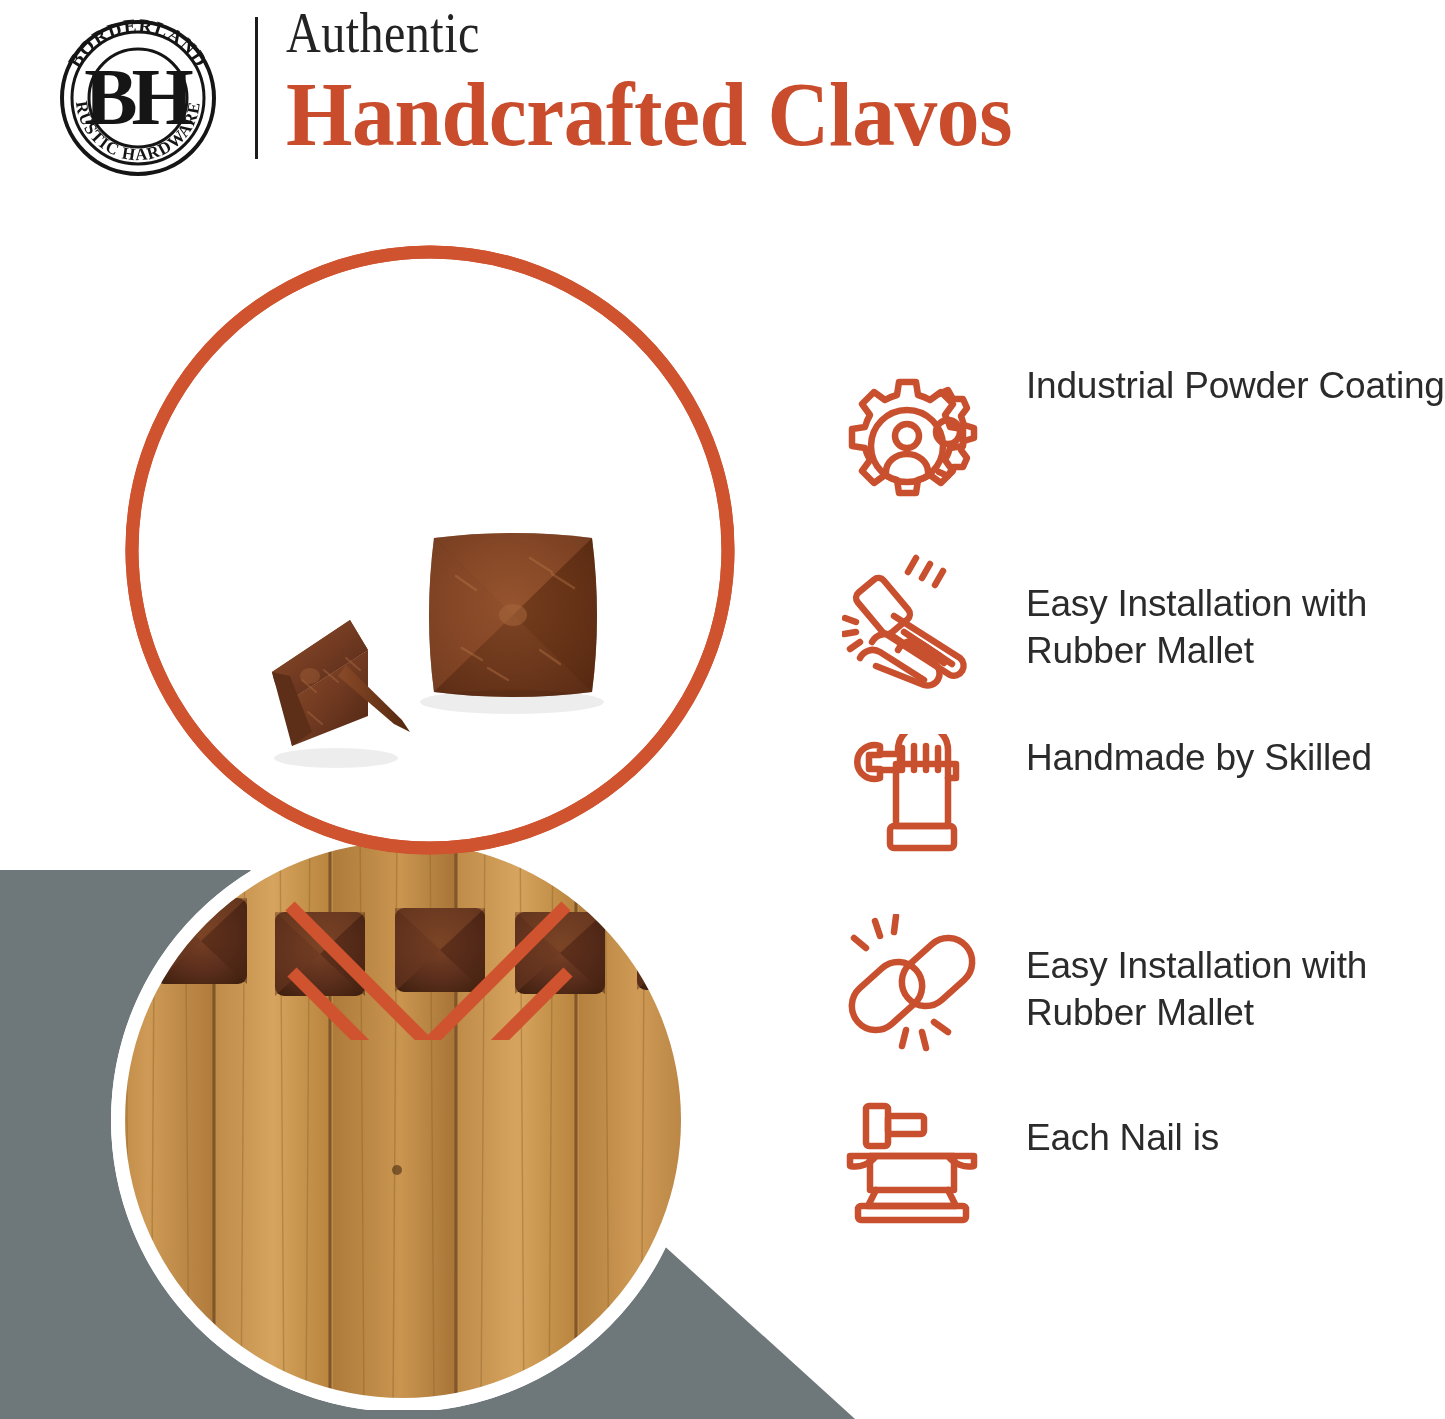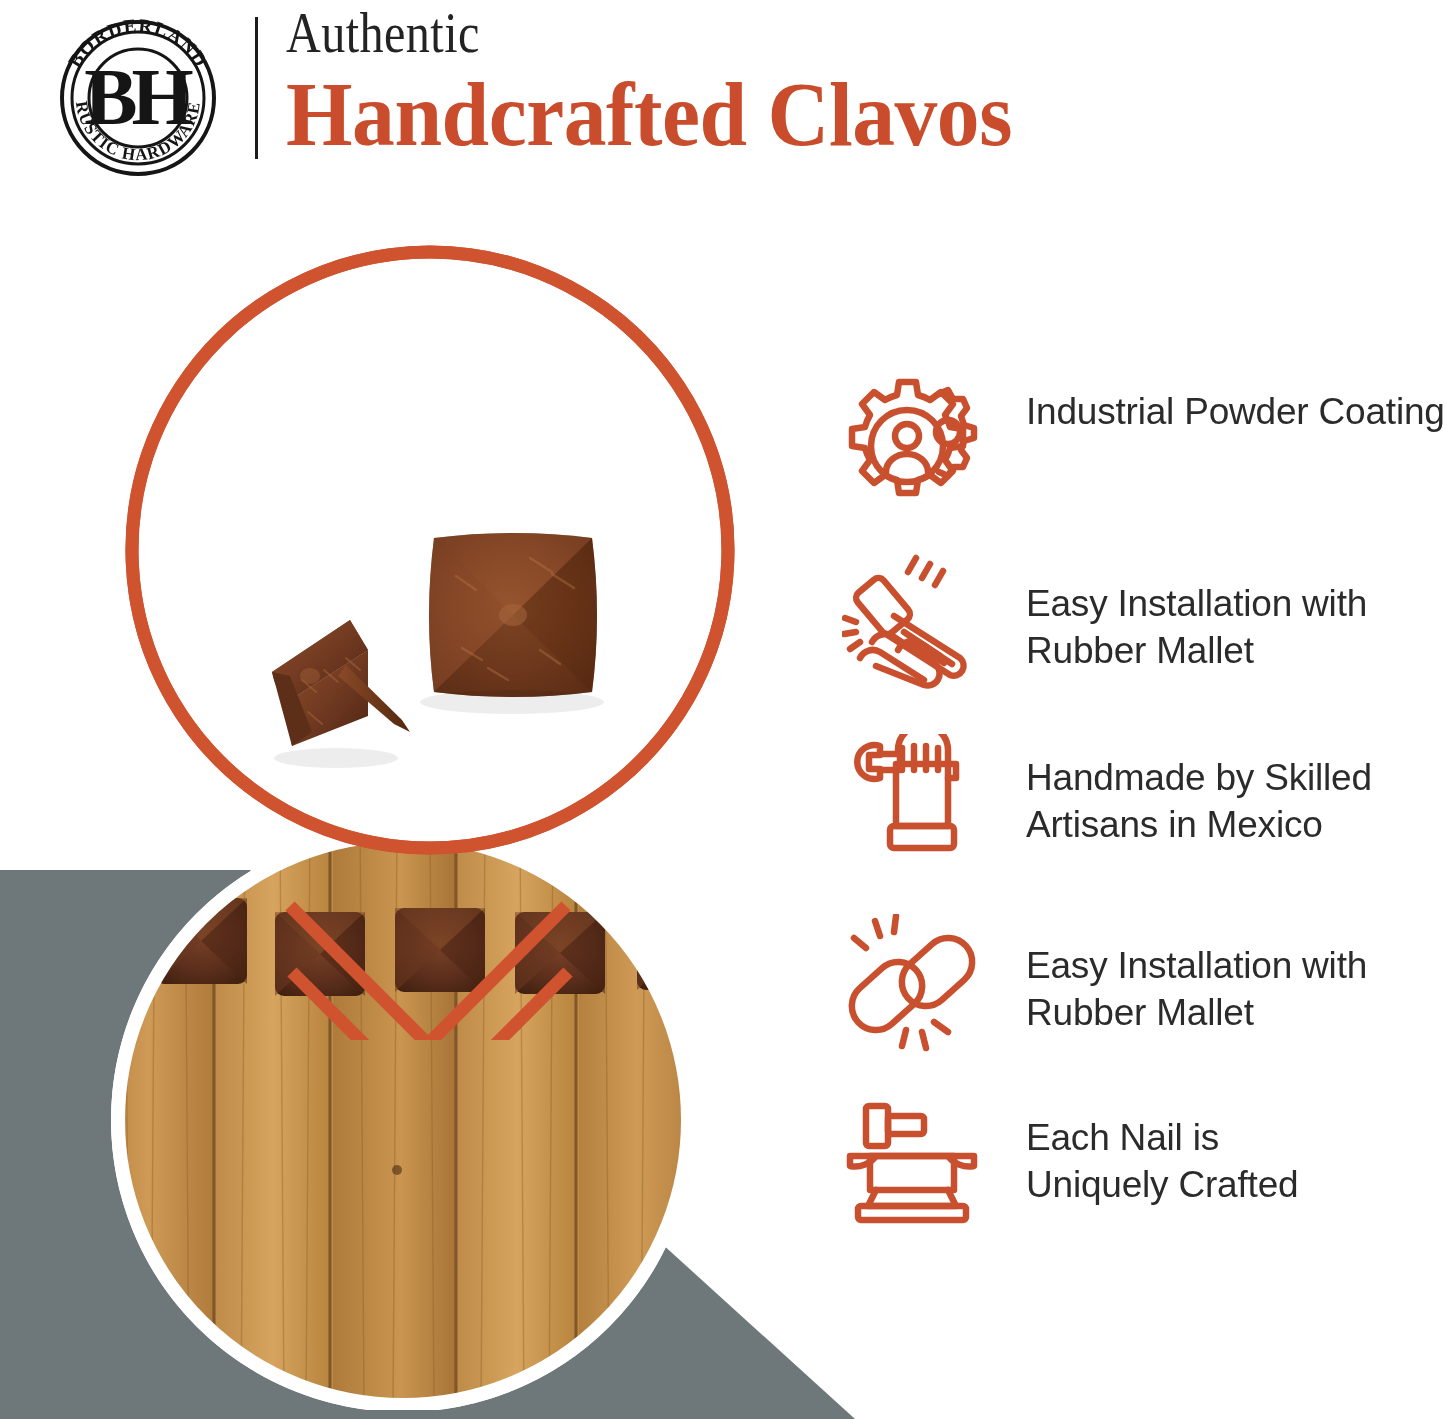--- a/index.html
+++ b/index.html
@@ -55,23 +55,23 @@
   
   .features{position:absolute;left:836px;top:360px;width:610px;z-index:6;}
   .feature{position:relative;height:180px;}
   .feature .ficon{position:absolute;left:6px;top:14px;width:140px;height:140px;}
   .feature .ftext{
     position:absolute;left:190px;top:16px;width:420px;
     font-family:"Liberation Sans", sans-serif;
     font-size:37px;line-height:47px;color:#2b2b2b;font-weight:400;
     letter-spacing:-0.2px;
   }
-  .feature.f1 .ftext{top:28px;}
+  .feature.f1 .ftext{top:2px;}
   .feature.f2 .ftext{top:40px;}
-  .feature.f3 .ftext{top:34px;}
+  .feature.f3 .ftext{top:14px;}
   .feature.f4 .ftext{top:42px;}
   .feature.f5 .ftext{top:34px;}
   .feature.f5{height:150px;}
 </style>
 </head>
 <body>
 
 <div class="stage">
 
   <svg class="gray-wedge" viewBox="0 0 900 620">
@@ -327,21 +327,20 @@
           <path d="M60,14 v22 M72,12 v24 M84,12 v24 M96,14 v22"></path>
 
           <path d="M56,16 a10,10 0 0 1 50,0 l0,14 8,0 0,14 -8,0"></path>
           <path d="M54,30 L106,30 L106,92 L54,92 Z"></path>
 
           <rect x="48" y="92" width="64" height="22" rx="4"></rect>
         </g>
       </svg>
       <div class="ftext">
         <span>Handmade by Skilled</span><br>
-        <span>Artisans in Mexico</span>
       </div>
     </div>
 
     <div class="feature f4">
       <svg class="ficon" viewBox="0 0 140 140">
         <g fill="none" stroke="#C9502E" stroke-width="6.5" stroke-linejoin="round" stroke-linecap="round">
           <rect x="6" y="58" width="78" height="48" rx="24" transform="rotate(-42 45 82)"></rect>
           <rect x="56" y="34" width="78" height="48" rx="24" transform="rotate(-42 95 58)"></rect>
 
           <path d="M24,34 l-12,-10 M38,22 l-5,-15 M52,18 l2,-16"></path>
@@ -365,18 +364,17 @@
           <path d="M8,62 L132,62 L132,72 a26,26 0 0 1 -26,-10 L34,62 a26,26 0 0 1 -26,10 Z"></path>
           <rect x="28" y="62" width="84" height="34"></rect>
 
           <path d="M34,96 L26,112 L114,112 L106,96"></path>
 
           <rect x="16" y="112" width="108" height="14" rx="3"></rect>
         </g>
       </svg>
       <div class="ftext">
         <span>Each Nail is</span><br>
-        <span>Uniquely Crafted</span>
       </div>
     </div>
 
   </div>
 </div>
 
 </body></html>

